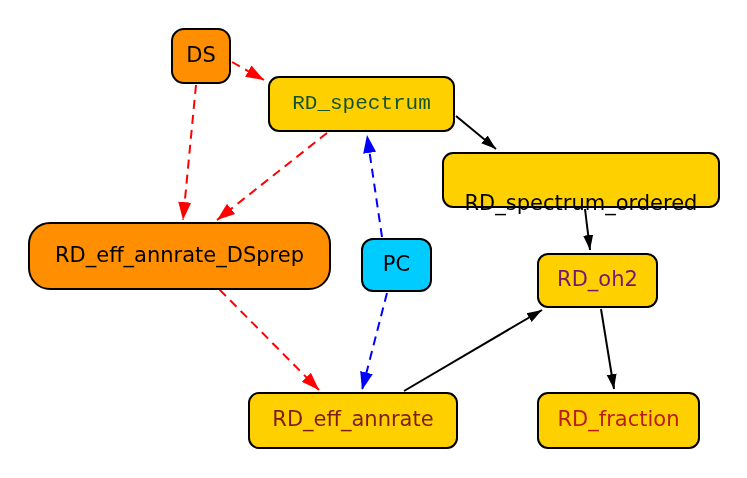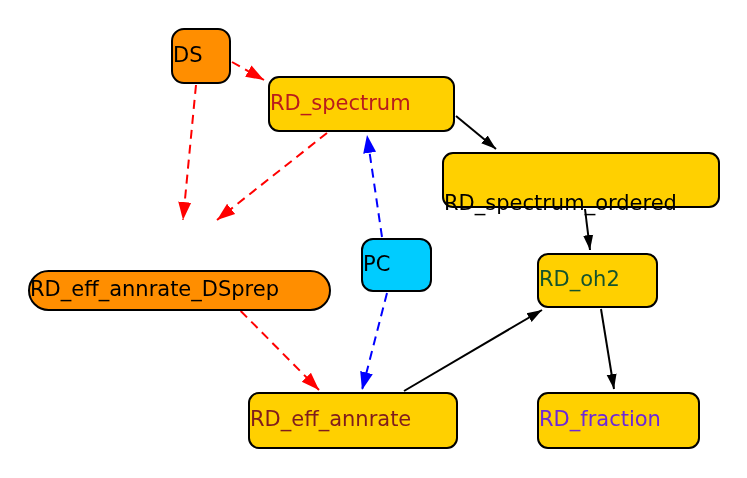--- a/index.html
+++ b/index.html
@@ -30,20 +30,21 @@
     top: 0;
     width: 747px;
     height: 478px;
   }
   .node {
     position: absolute;
     box-sizing: border-box;
     border: 2px solid #000000;
     display: flex;
     align-items: center;
+    justify-content: center;
     white-space: nowrap;
   }
   .node-label {
     font-size: 21px;
     line-height: 1;
     color: #000000;
     padding-bottom: 2px;
   }
 </style>
 </head>
@@ -71,34 +72,34 @@
       <line x1="456" y1="116" x2="496" y2="149" stroke="#000000" stroke-width="2" marker-end="url(#arrow-black)"></line>
       <line x1="585" y1="209" x2="590" y2="250" stroke="#000000" stroke-width="2" marker-end="url(#arrow-black)"></line>
       <line x1="404" y1="391" x2="542" y2="310" stroke="#000000" stroke-width="2" marker-end="url(#arrow-black)"></line>
       <line x1="601" y1="309" x2="614" y2="389" stroke="#000000" stroke-width="2" marker-end="url(#arrow-black)"></line>
     </svg>
   <div id="nodes-layer">
       <div class="node" style="left: 171px; top: 28px; width: 60px; height: 56px; background: rgb(255, 142, 0); border-radius: 13px; border-color: rgb(0, 0, 0);">
         <span class="node-label" style="color: rgb(0, 0, 0);">DS</span>
       </div>
       <div class="node" style="left: 268px; top: 76px; width: 187px; height: 56px; background: rgb(255, 208, 0); border-radius: 11px; border-color: rgb(0, 0, 0);">
-        <span class="node-label" style="color: #b91c1c;">RD_spectrum</span>
+        <span class="node-label" style="color: #14532d; font-family: Liberation Mono, monospace;">RD_spectrum</span>
       </div>
       <div class="node" style="left: 442px; top: 152px; width: 278px; height: 56px; background: rgb(255, 208, 0); border-radius: 11px; border-color: rgb(0, 0, 0);">
         <span class="node-label" style="color: rgb(0, 0, 0); margin-top: 48px;">RD_spectrum_ordered</span>
       </div>
-      <div class="node" style="left: 28px; top: 222px; width: 303px; height: 41px; background: rgb(255, 142, 0); border-radius: 22px; border-color: rgb(0, 0, 0); margin-top: 48px;">
+      <div class="node" style="left: 28px; top: 222px; width: 303px; height: 68px; background: rgb(255, 142, 0); border-radius: 22px; border-color: rgb(0, 0, 0);">
         <span class="node-label" style="color: rgb(0, 0, 0);">RD_eff_annrate_DSprep</span>
       </div>
       <div class="node" style="left: 361px; top: 238px; width: 71px; height: 54px; background: rgb(0, 204, 255); border-radius: 12px; border-color: rgb(0, 0, 0);">
         <span class="node-label" style="color: rgb(0, 0, 0);">PC</span>
       </div>
       <div class="node" style="left: 537px; top: 253px; width: 121px; height: 55px; background: rgb(255, 208, 0); border-radius: 11px; border-color: rgb(0, 0, 0);">
-        <span class="node-label" style="color: #14532d;">RD_oh2</span>
+        <span class="node-label" style="color: #701a75;">RD_oh2</span>
       </div>
       <div class="node" style="left: 248px; top: 392px; width: 210px; height: 57px; background: rgb(255, 208, 0); border-radius: 11px; border-color: rgb(0, 0, 0);">
         <span class="node-label" style="color: #7f1d1d;">RD_eff_annrate</span>
       </div>
       <div class="node" style="left: 537px; top: 392px; width: 163px; height: 57px; background: rgb(255, 208, 0); border-radius: 11px; border-color: rgb(0, 0, 0);">
-        <span class="node-label" style="color: #6d28d9;">RD_fraction</span>
+        <span class="node-label" style="color: #b91c1c;">RD_fraction</span>
       </div>
     </div>
 </div>
 
 </body></html>

